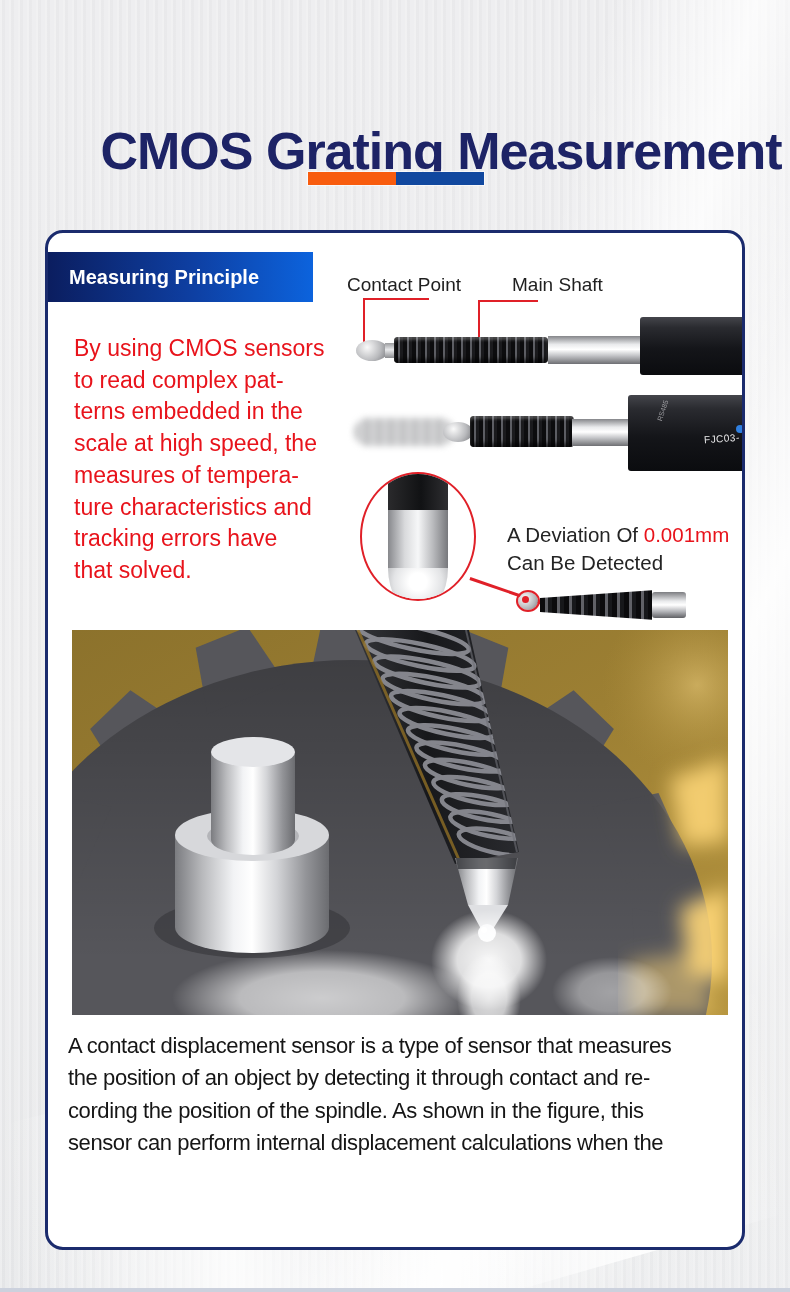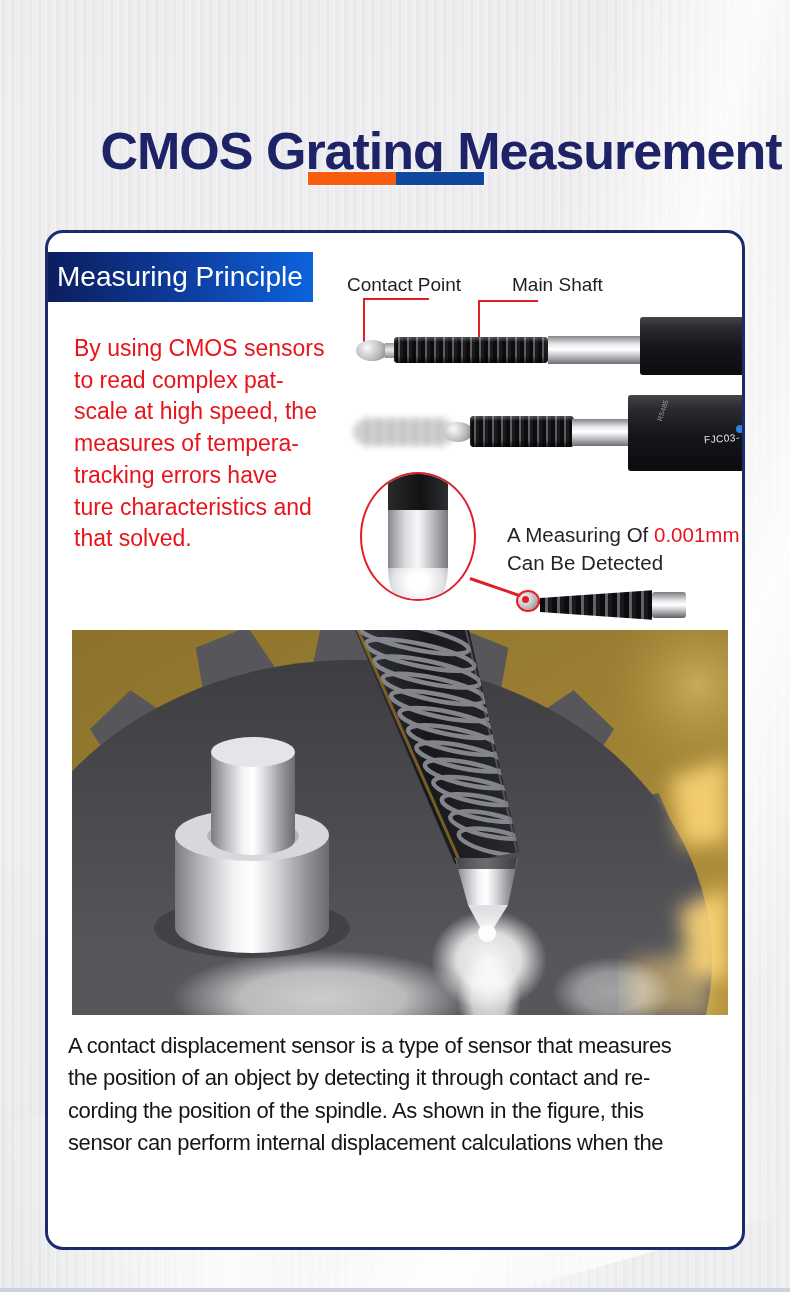--- a/index.html
+++ b/index.html
@@ -30,21 +30,21 @@
   .divider .orange{background:#f85c0e;}
   .divider .blue{background:#11489f;}
 
   .card{
     position:absolute;left:45px;top:230px;width:700px;height:1020px;box-sizing:border-box;
     background:#ffffff;border:3px solid #1b2b6d;border-radius:18px;overflow:hidden;
   }
   .ribbon{
     position:absolute;left:-3px;top:19px;width:268px;height:50px;
     background:linear-gradient(90deg,#0b1d5e 0%,#0e3fa2 55%,#0c63dd 100%);
-    color:#ffffff;font-size:28px;line-height:50px;padding-left:12px;box-sizing:border-box;white-space:nowrap;
+    color:#ffffff;font-size:20px;line-height:50px;padding-left:24px;box-sizing:border-box;white-space:nowrap;font-weight:bold;
   }
   .principle{position:absolute;left:26px;top:100px;width:260px;color:#e8131b;font-size:23px;line-height:31.7px;white-space:nowrap;}
 
   .diag-label{position:absolute;color:#1f1f1f;font-size:19px;white-space:nowrap;}
   .lbl-contact{left:299px;top:41px;}
   .lbl-main{left:464px;top:41px;}
   .lbl-hf{left:297px;top:157px;}
 
   .redline{position:absolute;background:#e02028;}
   .red-dot{position:absolute;width:8px;height:8px;border-radius:50%;background:#e02028;}
@@ -108,24 +108,25 @@
     <div class="half blue"></div>
   </div>
 
   <div class="card">
 
     <div class="ribbon">Measuring Principle</div>
 
     <div class="principle">
       <div>By using CMOS sensors</div>
       <div>to read complex pat-</div>
+      <div>terns embedded in the</div>
       <div>scale at high speed, the</div>
       <div>measures of tempera-</div>
+      <div>ture characteristics and</div>
       <div>tracking errors have</div>
-      <div>ture characteristics and</div>
       <div>that solved.</div>
     </div>
 
     <div class="diag-label lbl-contact">Contact Point</div>
     <div class="diag-label lbl-main">Main Shaft</div>
 
     <div class="redline" style="left:315px;top:65px;width:66px;height:2px;"></div>
     <div class="redline" style="left:315px;top:65px;width:2px;height:50px;"></div>
     <div class="red-dot" style="left:311px;top:112px;"></div>
     <div class="redline" style="left:430px;top:67px;width:60px;height:2px;"></div>
@@ -149,21 +150,21 @@
     </div>
 
     <div class="closeup">
       <div class="cu-black"></div>
       <div class="cu-silver"></div>
       <div class="cu-dome"></div>
     </div>
     <div class="leader-diag"></div>
 
     <div class="deviation">
-      <div><span>A Measuring Of</span> <span class="red">0.001mm</span></div>
+      <div><span>A Deviation Of</span> <span class="red">0.001mm</span></div>
       <div>Can Be Detected</div>
     </div>
 
     <div class="sp-thread"></div>
     <div class="sp-cap"></div>
     <div class="sp-ball"></div>
     <div class="sp-ring"></div>
     <div class="red-dot" style="left:474px;top:363px;width:7px;height:7px;"></div>
 
     <svg class="photo" viewBox="0 0 656 385">

